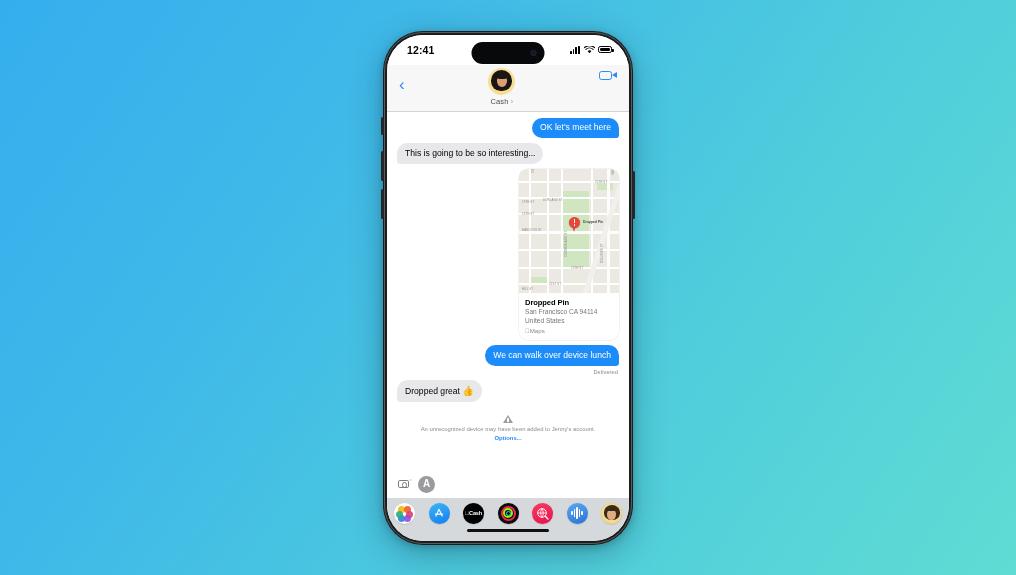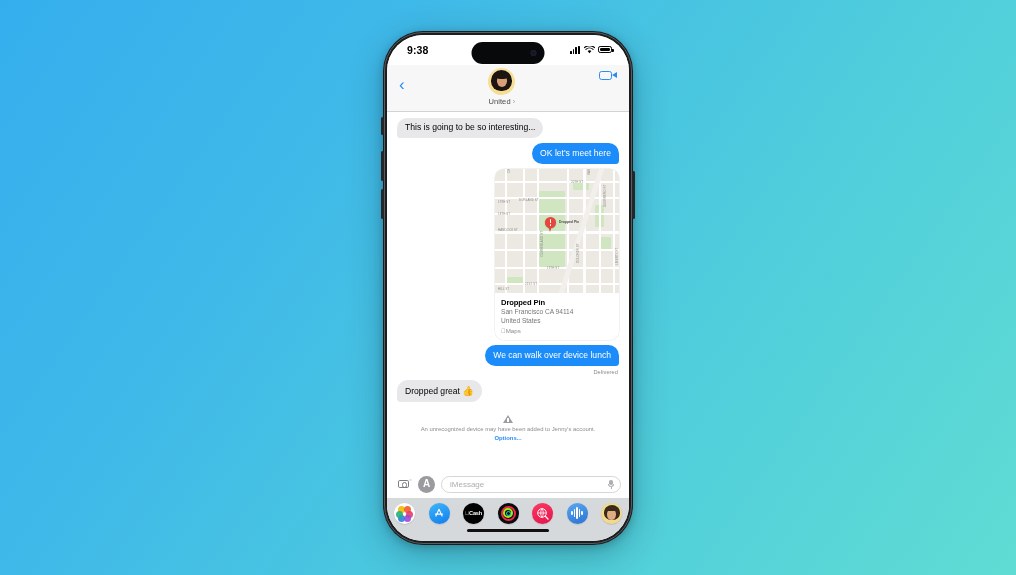--- a/index.html
+++ b/index.html
@@ -111,21 +111,21 @@
     background:#e8e8ea; border-bottom-right-radius:9px; z-index:-1;
   }
   .bubble.out::after{
     content:""; position:absolute; right:-3px; bottom:0; width:8px; height:10px;
     background:#1b8cfa; border-bottom-left-radius:9px; z-index:-1;
   }
   .emoji { font-size:9.5px; }
 
   
   .map-card {
-    width:124px; border-radius:9px; overflow:hidden; background:#fff;
+    width:100px; border-radius:9px; overflow:hidden; background:#fff;
     box-shadow:0 0 0 .5px rgba(0,0,0,.10);
   }
   .map-img { position:relative; width:100%; height:124px; background:#eceae4; overflow:hidden; }
   .map-img .road { position:absolute; background:#ffffff; }
   .map-img .road.h { height:2.2px; left:-5%; width:110%; }
   .map-img .road.v { width:2.2px; top:-5%; height:110%; }
   .map-img .road.major { background:#fdfdfd; }
   .map-img .diag {
     position:absolute; background:#f2f0ec; width:5px; height:190%;
     top:-45%; transform:rotate(18deg);
@@ -215,21 +215,21 @@
   <div class="phone-frame">
 
     <div class="btn-side btn-silent"></div>
     <div class="btn-side btn-volup"></div>
     <div class="btn-side btn-voldn"></div>
     <div class="btn-side btn-power"></div>
 
     <div class="screen">
 
       <div class="statusbar">
-        <div class="clock">9:38</div>
+        <div class="clock">12:41</div>
         <div class="status-right">
           <div class="bars">
               <i></i>
               <i></i>
               <i></i>
               <i></i>
             </div>
           <svg width="11" height="8" viewBox="0 0 11 8">
             <path d="M5.5 7.2 L3.6 5.0 A3 3 0 0 1 7.4 5.0 Z" fill="#000"></path>
             <path d="M1.9 3.4 A5.4 5.4 0 0 1 9.1 3.4" stroke="#000" stroke-width="1.1" fill="none" stroke-linecap="round"></path>
@@ -244,38 +244,38 @@
 
       <div class="chat-header">
         <div class="back-chevron">‹</div>
         <div class="contact">
           <div class="avatar">
             <span class="hair"></span>
             <span class="face"></span>
             <span class="fringe"></span>
           </div>
           <div class="contact-name">
-            <span>United</span>
+            <span>Cash</span>
             <span class="caret">›</span>
           </div>
         </div>
         <div class="facetime">
           <span class="body"></span>
           <span class="lens"></span>
         </div>
       </div>
 
       <div class="messages">
 
+        <div class="row out">
+          <div class="bubble out">OK let's meet here</div>
+        </div>
+
         <div class="row in">
           <div class="bubble in">This is going to be so interesting...</div>
-        </div>
-
-        <div class="row out">
-          <div class="bubble out">OK let's meet here</div>
         </div>
 
         <div class="row out">
           <div class="map-card">
             <div class="map-img">
               <div class="blk" style="left:0;top:0;width:100%;height:100%;background:#ece9e3;"></div>
               <div class="park" style="left:44px;top:22px;width:26px;height:76px;"></div>
               <div class="park" style="left:78px;top:12px;width:16px;height:9px;"></div>
               <div class="park" style="left:100px;top:36px;width:9px;height:22px;"></div>
               <div class="park" style="left:104px;top:68px;width:12px;height:14px;"></div>
@@ -349,28 +349,20 @@
         </div>
       </div>
 
       <div class="inputbar">
         <div class="circ-btn" style="background:transparent;">
           <span class="cam"></span>
         </div>
         <div class="circ-btn appstore-c">
           <span class="appstore">A</span>
         </div>
-        <div class="field">
-          <span class="ph">iMessage</span>
-          <span class="mic">
-            <span class="cap"></span>
-              <span class="arc"></span>
-              <span class="stem"></span>
-          </span>
-        </div>
       </div>
 
       <div class="drawer">
         <div class="app app-photos">
           <span class="pet" style="background:#f2b705;left:4px;top:3.5px;"></span>
           <span class="pet" style="background:#ef5b2b;left:9.5px;top:3px;"></span>
           <span class="pet" style="background:#e33b6e;left:12px;top:8px;"></span>
           <span class="pet" style="background:#9b49d6;left:9.5px;top:12px;"></span>
           <span class="pet" style="background:#2e7de0;left:4px;top:12px;"></span>
           <span class="pet" style="background:#22b07d;left:2px;top:8px;"></span>

